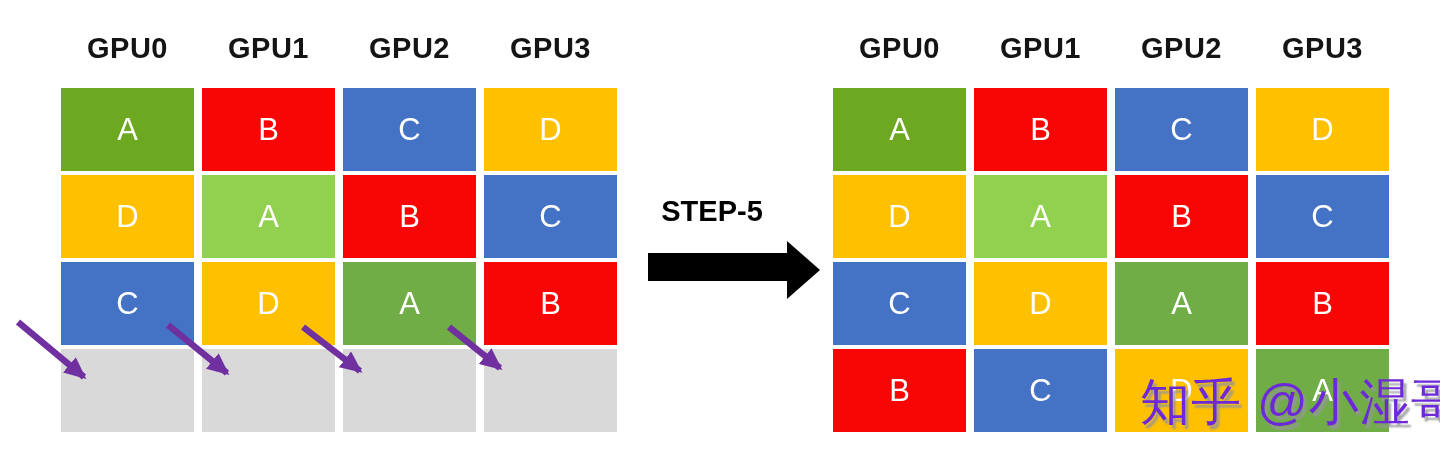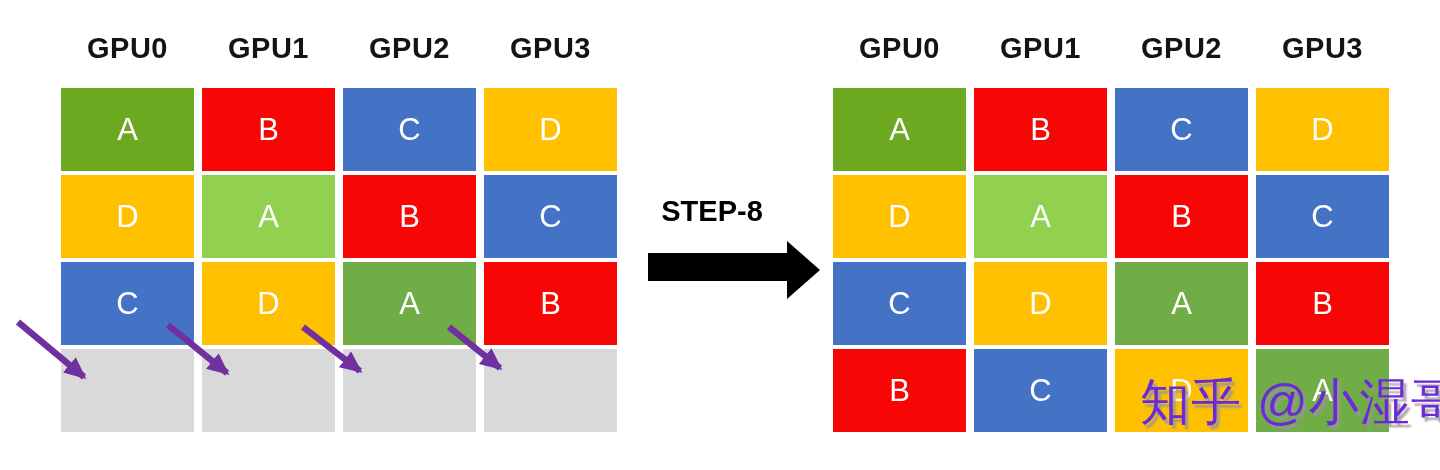--- a/index.html
+++ b/index.html
@@ -55,21 +55,21 @@
       <div class="cell" style="background: rgb(68, 114, 196); color: rgb(255, 255, 255);">C</div>
       <div class="cell" style="background: rgb(255, 192, 0); color: rgb(255, 255, 255);">D</div>
       <div class="cell" style="background: rgb(112, 173, 71); color: rgb(255, 255, 255);">A</div>
       <div class="cell" style="background: rgb(248, 5, 5); color: rgb(255, 255, 255);">B</div>
       <div class="cell" style="background: rgb(217, 217, 217); color: rgb(255, 255, 255);"></div>
       <div class="cell" style="background: rgb(217, 217, 217); color: rgb(255, 255, 255);"></div>
       <div class="cell" style="background: rgb(217, 217, 217); color: rgb(255, 255, 255);"></div>
       <div class="cell" style="background: rgb(217, 217, 217); color: rgb(255, 255, 255);"></div>
     </section>
 
-  <div class="step-label">STEP-8</div>
+  <div class="step-label">STEP-5</div>
 
   <div class="black-arrow">
     <div class="shaft"></div>
     <div class="head"></div>
   </div>
 
   <svg class="purple-arrows" viewBox="0 0 1440 470">
     <defs>
       <marker id="ah" markerUnits="userSpaceOnUse" markerWidth="24" markerHeight="20" refX="19" refY="10" orient="auto">
         <path class="ah" d="M0,0 L22,10 L0,20 z"></path>

